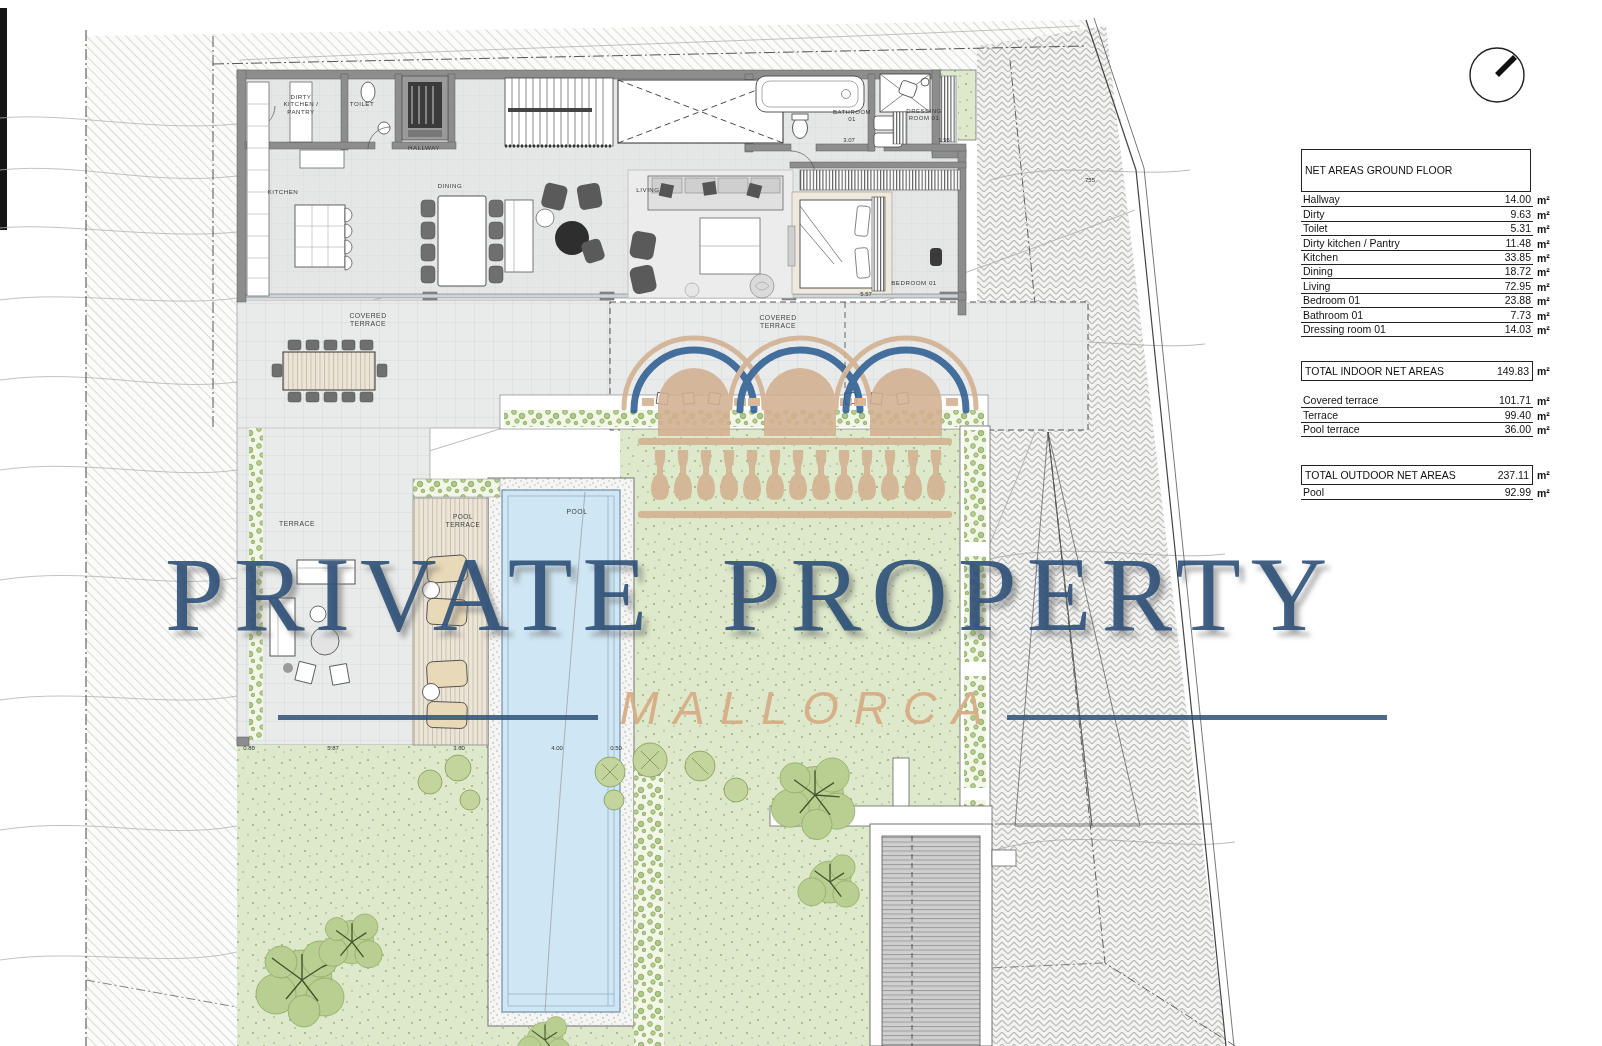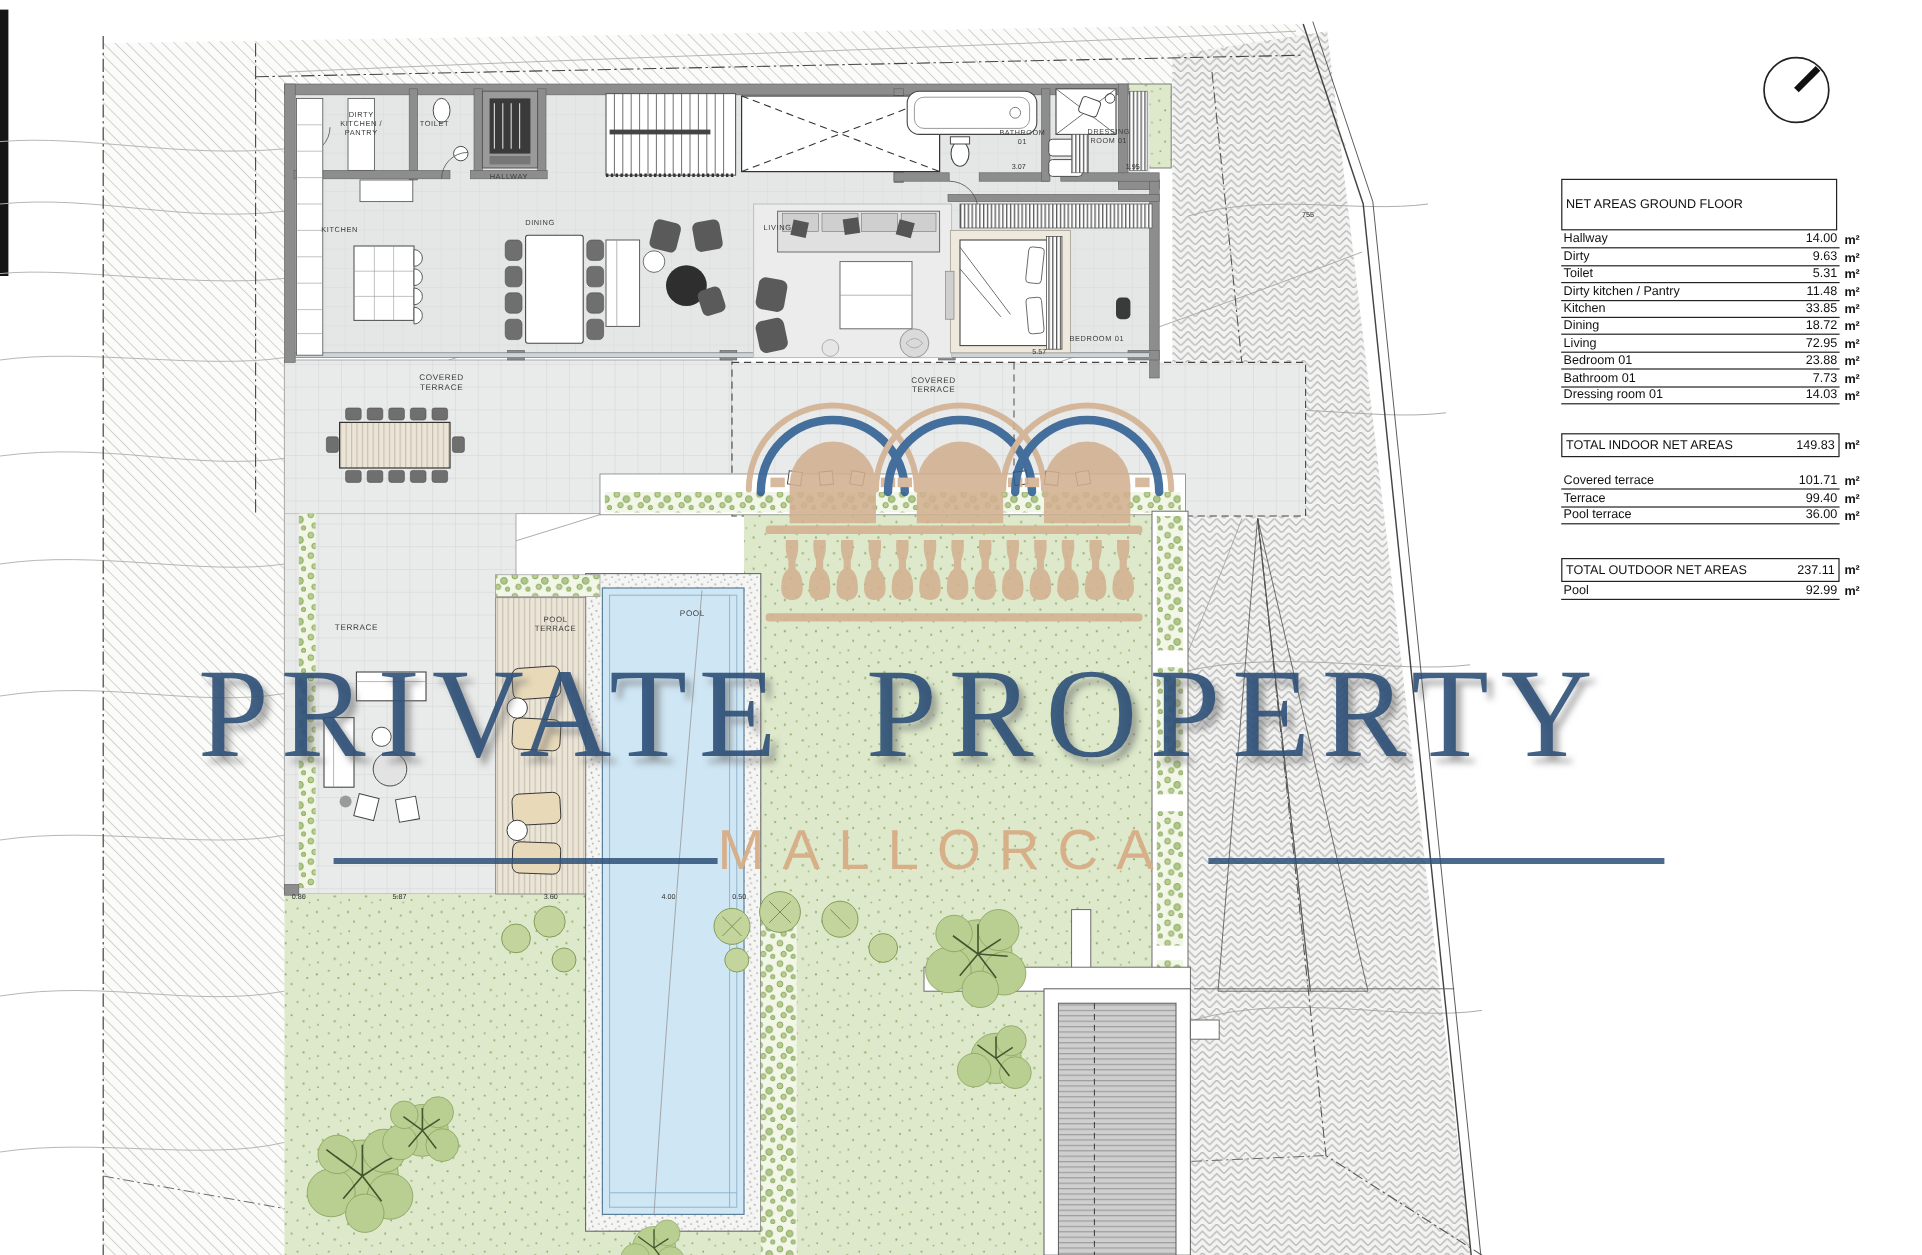--- a/index.html
+++ b/index.html
@@ -11,22 +11,22 @@
   .plan-label{position:absolute;transform:translate(-50%,-50%);white-space:pre-line;
     text-align:center;color:#3b3b3b;letter-spacing:.5px;line-height:1.2;
     font-family:"Liberation Sans",sans-serif;}
   .dim-label{position:absolute;transform:translate(-50%,-50%);font-size:6px;color:#333;}
 
   
   .wm-line1{position:absolute;left:165px;top:534px;width:1260px;
     font-family:"Liberation Serif","DejaVu Serif",serif;font-size:106px;
     letter-spacing:10px;word-spacing:28px;color:rgba(45,80,120,.9);
     text-shadow:5px 6px 5px rgba(110,110,110,.55);white-space:nowrap;}
-  .wm-line2{position:absolute;left:598px;top:680px;width:400px;text-align:left;
-    font-size:47px;letter-spacing:15px;color:rgba(214,173,134,.95);white-space:nowrap;}
+  .wm-line2{position:absolute;left:598px;top:680px;width:400px;text-align:right;
+    font-size:47px;letter-spacing:15px;color:rgba(214,173,134,.95);white-space:nowrap;font-style:italic;}
   .wm-rule{position:absolute;height:5px;background:rgba(45,80,120,.85);}
   #wm-rule-left{left:278px;top:715px;width:320px;}
   #wm-rule-right{left:1007px;top:715px;width:380px;}
 
   
   .areas-table{position:absolute;left:1301px;top:0;width:262px;font-size:10.5px;color:#111;}
   .atitle{position:absolute;left:0;top:149px;width:222px;border:1px solid #222;
     padding:14px 3px;height:13px;line-height:13px;}
   .rows{position:absolute;left:0;width:256px;}
   #indoor-rows{top:193px;} #outdoor-rows{top:394px;}

